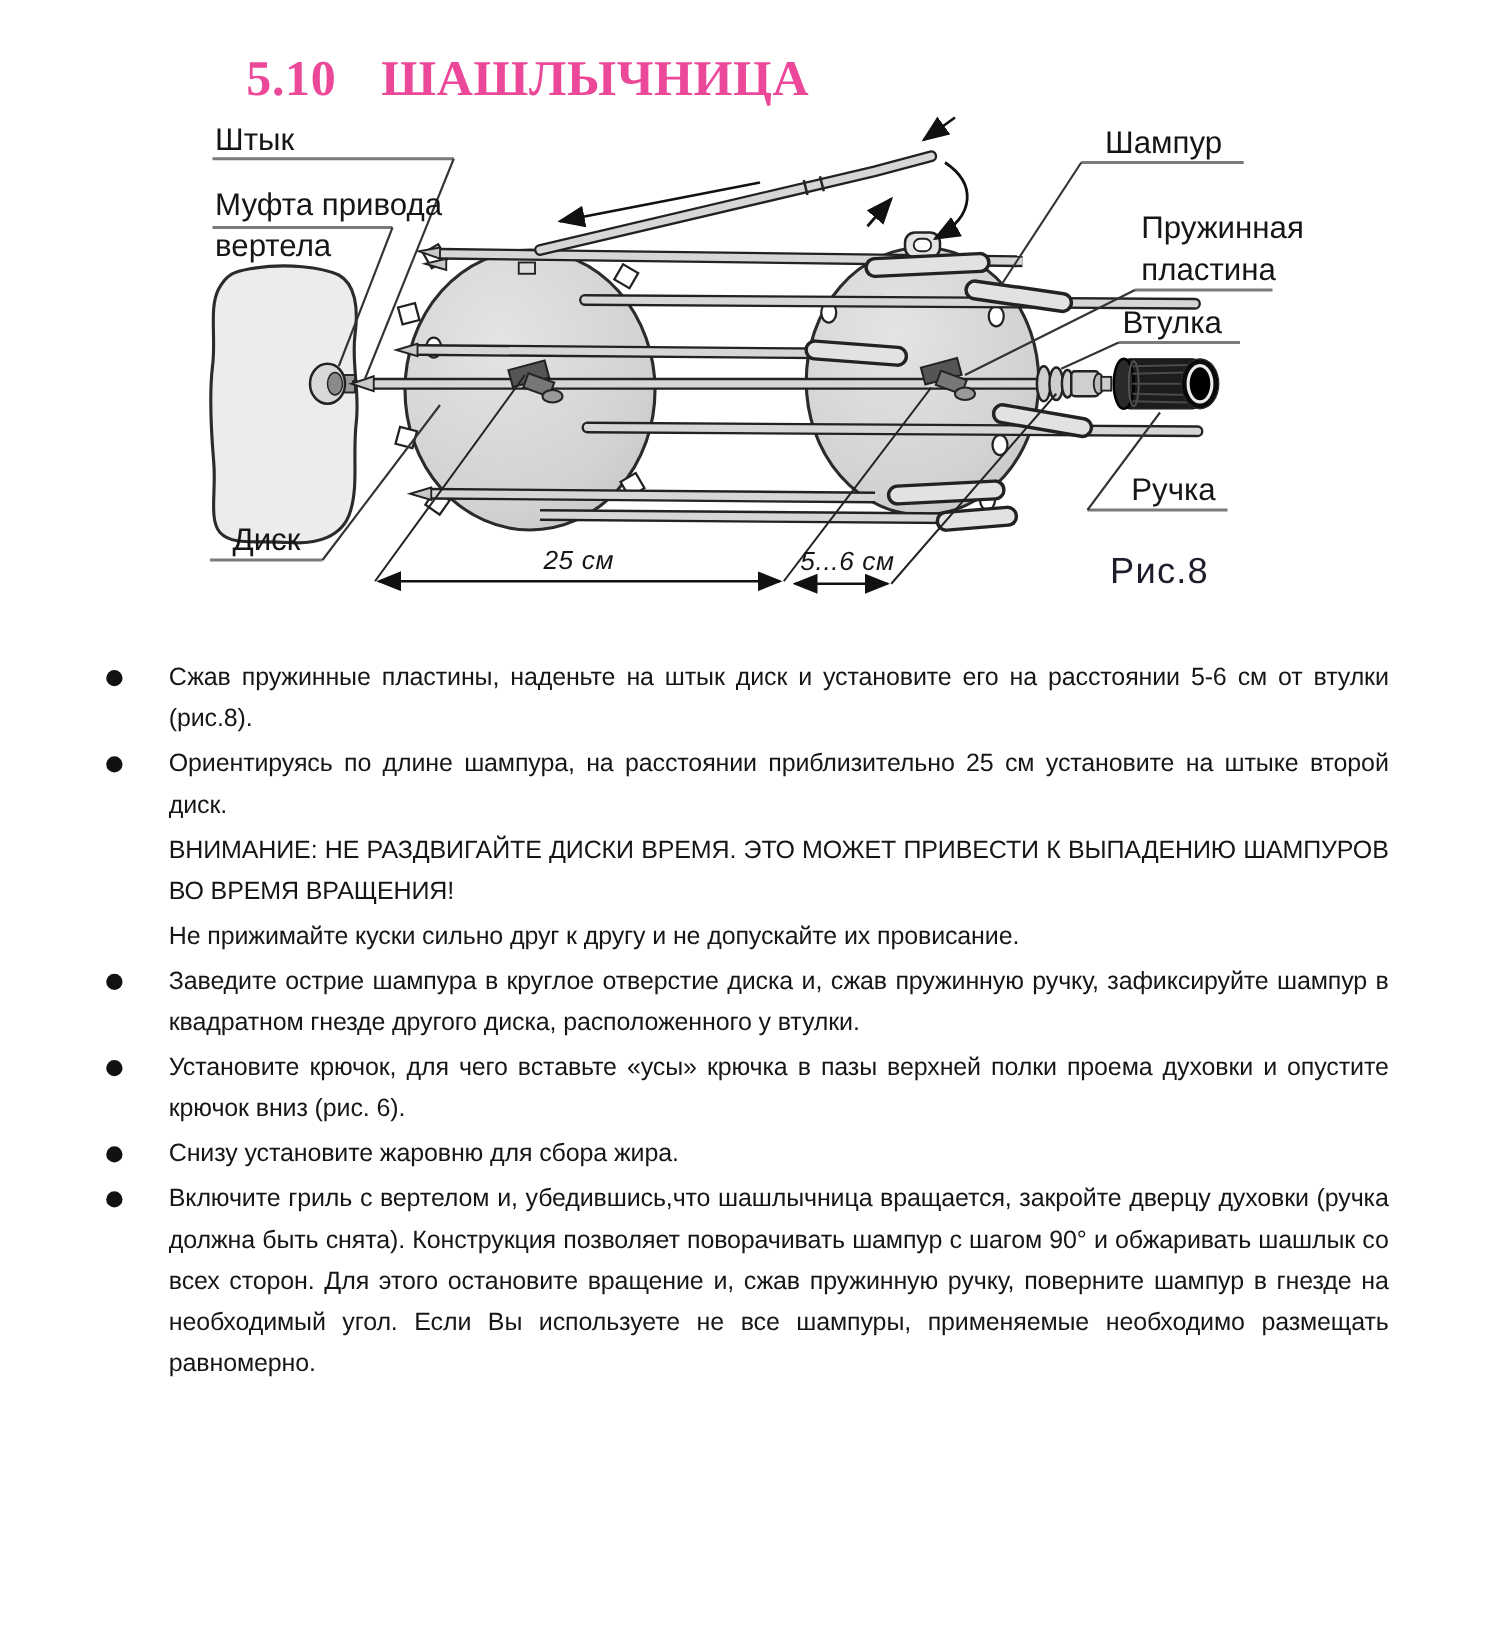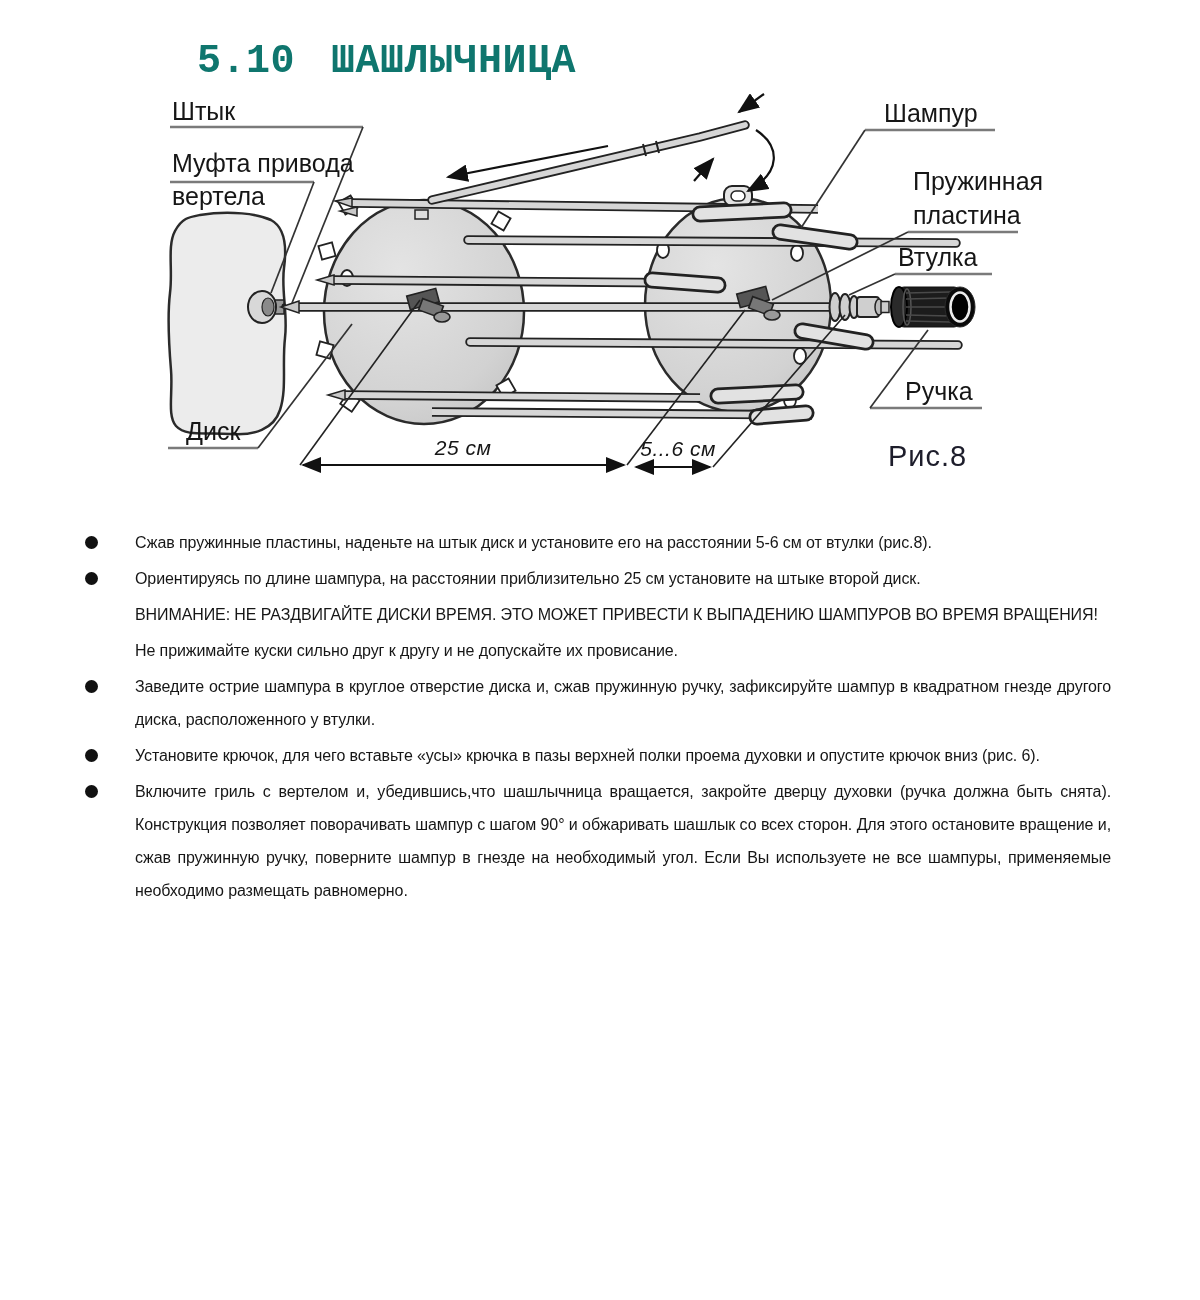--- a/index.html
+++ b/index.html
@@ -2,42 +2,42 @@
 <html><head>
 <meta charset="utf-8">
 <style>
   html,body{margin:0;padding:0;}
   body{
     width:1200px;height:1300px;background:#ffffff;position:relative;
     font-family:"Liberation Sans",sans-serif;color:#161616;overflow:hidden;
   }
   .title{
     position:absolute;left:197px;top:12px;
-    font-family:Liberation Mono, monospace;font-weight:bold;font-size:40px;
-    color:#0f766e;letter-spacing:.5px;white-space:nowrap;
+    font-family:Liberation Serif, serif;font-weight:bold;font-size:40px;
+    color:#ec4899;letter-spacing:.5px;white-space:nowrap;
   }
   .title .num{margin-right:36px;}
   .fig{position:absolute;left:0;top:88px;}
   .fig text{font-family:"Liberation Sans",sans-serif;font-size:25px;fill:#161616;}
   .fig .cap{font-size:29px;fill:#1d1d2b;letter-spacing:1px;}
   .fig .dim{font-size:21px;font-style:italic;letter-spacing:.5px;}
   .ul{stroke:#7a7a7a;stroke-width:2.4;}
   .ld{stroke:#333;stroke-width:1.7;fill:none;}
   .thin{stroke:#222;stroke-width:1.6;fill:none;}
   .dimln{stroke:#111;stroke-width:2;fill:none;}
   .arw{stroke:#111;stroke-width:2.2;fill:none;}
   .rodD{stroke:#222;stroke-width:9.5;fill:none;}
   .rodL{stroke:#d6d6d6;stroke-width:5.8;fill:none;}
   .loopD{stroke:#222;stroke-width:17;fill:none;stroke-linecap:round;}
   .loopL{stroke:#e2e2e2;stroke-width:11.5;fill:none;stroke-linecap:round;}
   .doc{position:absolute;left:85px;top:526px;width:1026px;}
   .item{display:flex;margin:0 0 3px 0;}
   .item .b{flex:0 0 50px;}
   .item .b i{display:block;width:13px;height:13px;border-radius:50%;background:#111;margin-top:10px;}
-  .item p{margin:0;flex:1;font-size:16px;line-height:33px;text-align:justify;letter-spacing:-0.1px;}
+  .item p{margin:0;flex:1;font-size:20px;line-height:33px;text-align:justify;letter-spacing:-0.1px;}
   .item.nob{padding-left:50px;}
   b.pf{font-weight:normal;}
 </style>
 </head>
 <body>
 
 <h1 class="title"><span class="num">5.10</span><span>ШАШЛЫЧНИЦА</span></h1>
 
 <svg class="fig" width="1200" height="414" viewBox="0 0 1200 414">
   <defs>
@@ -249,15 +249,21 @@
   <div class="item">
     <span class="b">
         <i></i>
       </span>
     <p>Установите крючок, для чего вставьте «усы» крючка в пазы верхней полки проема духовки и опустите крючок вниз (рис. 6).</p>
   </div>
   <div class="item">
     <span class="b">
         <i></i>
       </span>
+    <p>Снизу установите жаровню для сбора жира.</p>
+  </div>
+  <div class="item">
+    <span class="b">
+        <i></i>
+      </span>
     <p>Включите гриль с вертелом и, убедившись,что шашлычница вращается, закройте дверцу духовки (ручка должна быть снята). Конструкция позволяет поворачивать шампур с шагом 90° и обжаривать шашлык со всех сторон. Для этого остановите вращение и, сжав пружинную ручку, поверните шампур в гнезде на необходимый угол. Если Вы используете не все шампуры, применяемые необходимо размещать равномерно.</p>
   </div>
 </div>
 
 </body></html>

